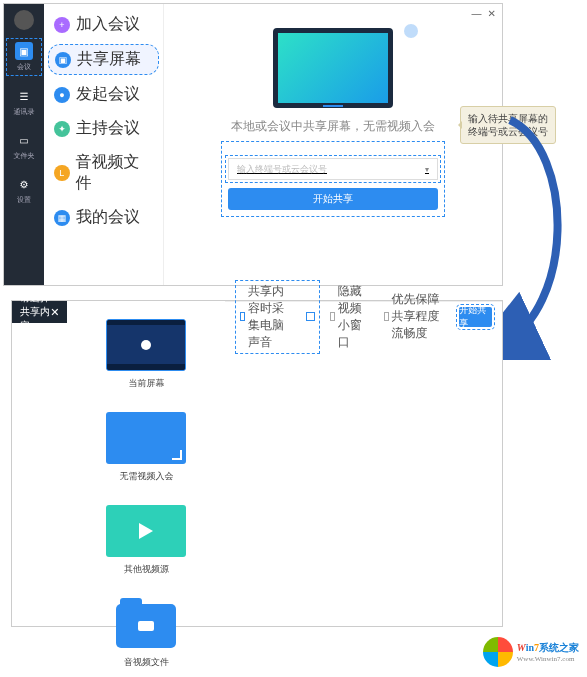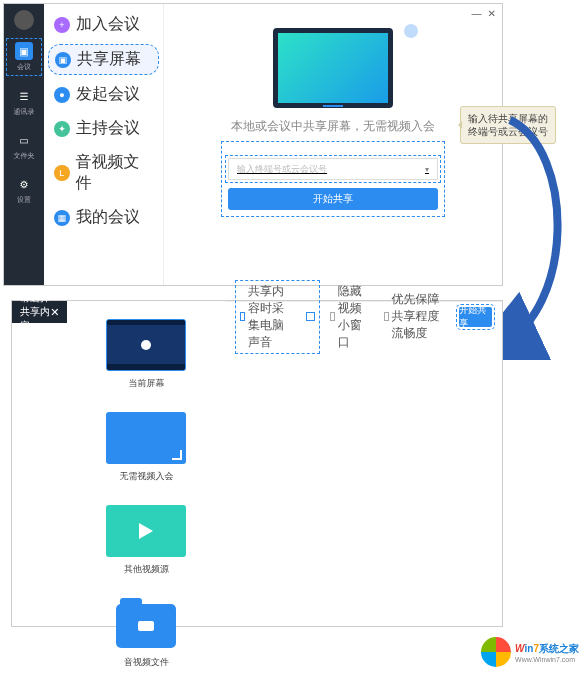--- a/index.html
+++ b/index.html
@@ -71,21 +71,21 @@
 .doc-thumb .dline { height: 2px; background: #ccc; }
 
 .dlg-footer { height: 30px; border-top: 1px solid #eee; display: flex; align-items: center; padding: 0 10px; gap: 10px; }
 .chk { display: flex; align-items: center; gap: 3px; font-size: 12px; color: #555; }
 .chk .box { width: 9px; height: 9px; border: 1px solid #aaa; background: #fff; }
 .chk.blue .box { border-color: #2d8cf0; }
 .chk-group-dash { border: 1px dashed #2d8cf0; padding: 2px 4px; display: flex; gap: 10px; }
 .dlg-start { margin-left: auto; width: 72px; height: 20px; background: #2d8cf0; color: #fff; font-size: 9px; display: flex; align-items: center; justify-content: center; border-radius: 2px; outline: 1px dashed #2d8cf0; outline-offset: 2px; cursor: pointer; }
 
 
-.watermark { position: absolute; right: 8px; bottom: 10px; display: flex; align-items: center; gap: 4px; font-size: 10px; pointer-events: none; }
+.watermark { position: absolute; right: 8px; bottom: 10px; display: flex; align-items: center; gap: 4px; font-size: 10px; pointer-events: none; font-family: Liberation Serif, serif; }
 .wm-logo { width: 30px; height: 30px; position: relative; }
 .wm-logo .q { position: absolute; width: 15px; height: 15px; }
 .wm-logo .r { top: 0; left: 15px; background: #ff4c3b; border-top-right-radius: 15px; }
 .wm-logo .g { top: 0; left: 0; background: #7fba00; border-top-left-radius: 15px; }
 .wm-logo .b { top: 15px; left: 0; background: #00a4ef; border-bottom-left-radius: 15px; }
 .wm-logo .y { top: 15px; left: 15px; background: #ffb900; border-bottom-right-radius: 15px; }
 .wm-text .l1 { font-weight: bold; }
 .wm-text .l1 .w { color: #e63b2e; font-style: italic; } .wm-text .l1 .num { color: #ff9900; }
 .wm-text .l1 .rest { color: #1a82d8; }
 .wm-text .l2 { font-size: 7px; color: #888; }

